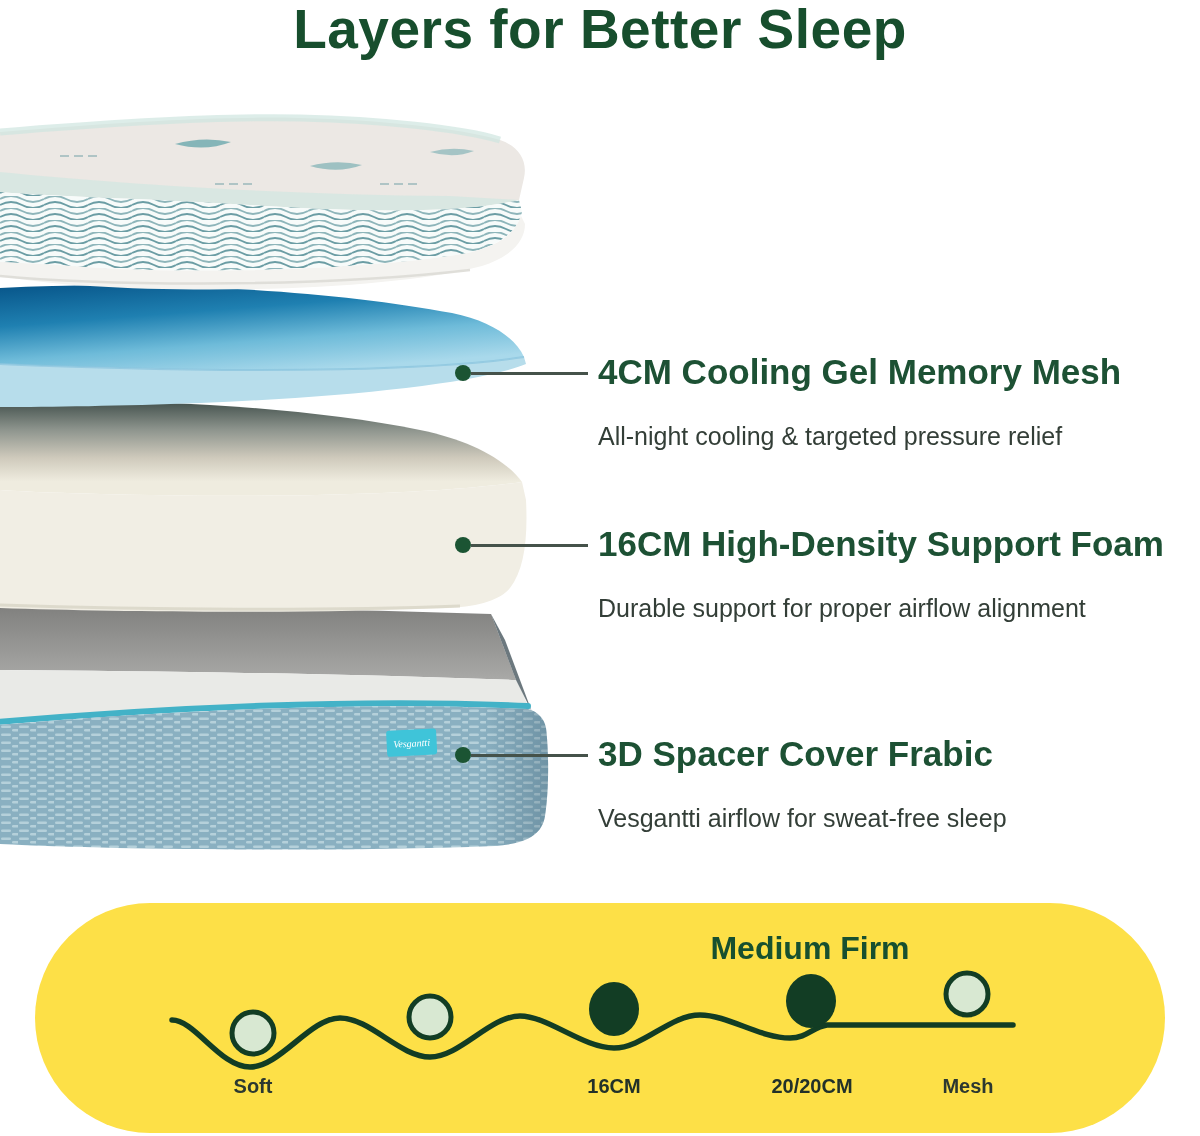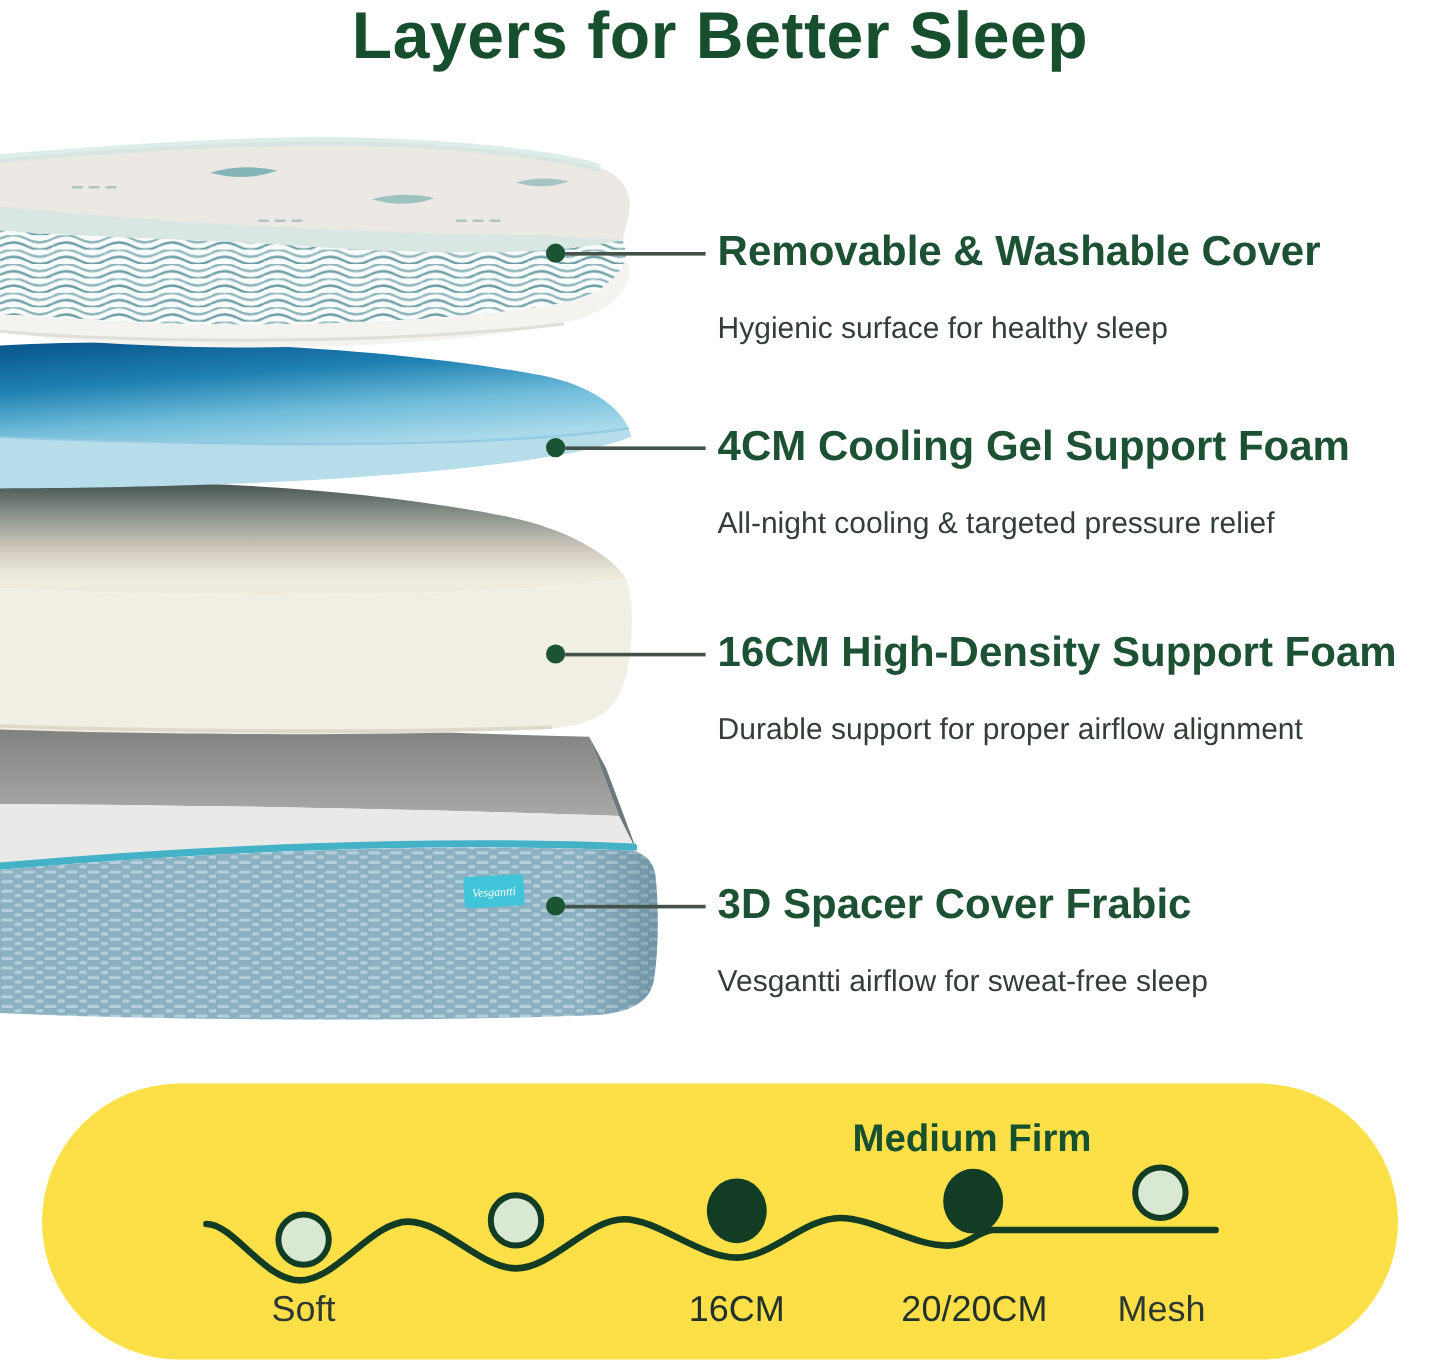--- a/index.html
+++ b/index.html
@@ -31,21 +31,21 @@
     position:absolute; left:35px; top:903px; width:1130px; height:230px;
     background:#fde047; border-radius:115px;
   }
   .banner-title {
     position:absolute; left:775px; top:27px; transform:translateX(-50%);
     font-size:32px; font-weight:600; color:#17502f; white-space:nowrap;
   }
   .wave-svg { position:absolute; left:0; top:0; width:1130px; height:230px; }
   .b-label {
     position:absolute; top:172px; transform:translateX(-50%);
-    font-size:30px; font-weight:400; color:#2c3830; white-space:nowrap;text-align:right;
+    font-size:20px; font-weight:700; color:#2c3830; white-space:nowrap;text-align:right;
   }
   .b-label.cm { color:#223129; }
 </style>
 </head>
 <body>
 
 <div class="canvas">
 
   <h1 class="page-title">Layers for Better Sleep</h1>
 
@@ -137,31 +137,25 @@
       <path d="M 0,92 C 60,97 160,99 250,105 C 350,112 460,114 519,100
                L 522,112 C 518,132 498,146 468,153 C 370,170 200,174 100,168
                C 60,165 25,163 0,162 Z" fill="url(#cwaves)"></path>
       <path d="M 0,162 C 25,163 60,165 100,168 C 200,174 370,170 468,153
                C 498,146 515,134 521,116 L 525,124 C 525,142 510,157 482,166
                C 395,189 215,194 90,186 C 55,184 25,180 0,176 Z" fill="#f4f3f0"></path>
       <path d="M 0,176 C 80,184 300,190 470,170" fill="none" stroke="#dddbd6" stroke-width="2.5" opacity="0.9"></path>
     </g>
   </svg>
 
-  <div class="feature" style="top:190px">
-    <span class="dot"></span>
-    <span class="lead"></span>
-    <div class="f-head">Removable &amp; Washable Cover</div>
-    <div class="f-sub">Hygienic surface for healthy sleep</div>
-  </div>
 
   <div class="feature" style="top:352px">
     <span class="dot"></span>
     <span class="lead"></span>
-    <div class="f-head">4CM Cooling Gel Support Foam</div>
+    <div class="f-head">4CM Cooling Gel Memory Mesh</div>
     <div class="f-sub">All-night cooling &amp; targeted pressure relief</div>
   </div>
 
   <div class="feature" style="top:524px">
     <span class="dot"></span>
     <span class="lead"></span>
     <div class="f-head">16CM High-Density Support Foam</div>
     <div class="f-sub">Durable support for proper airflow alignment</div>
   </div>
 

